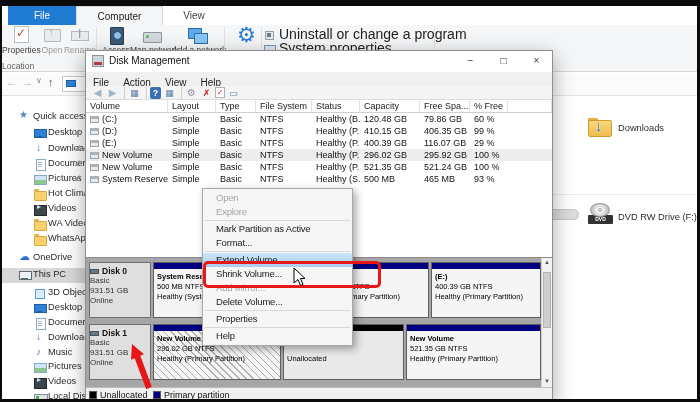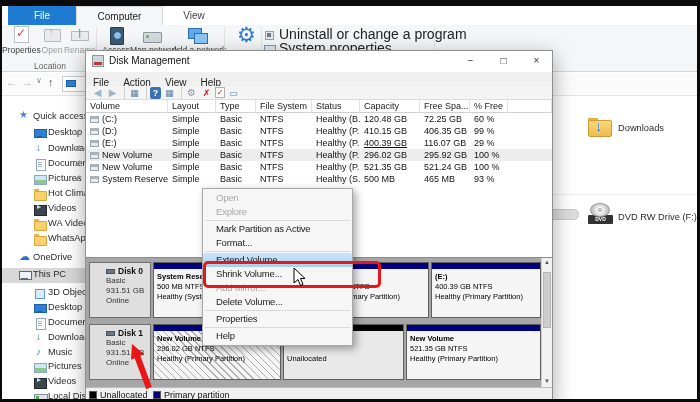--- a/index.html
+++ b/index.html
@@ -12,21 +12,21 @@
 
 .exp-tabs{position:absolute;left:2px;top:6px;width:695px;height:19px;background:#fff}
 .tab{position:absolute;top:0;height:19px;line-height:19px;text-align:center;font-size:10px;color:#444}
 .tab-file{background:#1f7ad1;color:#fff}
 .tab-computer{background:#f5f6f7;border:1px solid #d9d9d9;border-bottom:none;color:#222}
 .exp-ribbon{position:absolute;left:2px;top:25px;width:695px;height:47px;background:#f5f6f7;border-bottom:1px solid #d5d5d5}
 .rbtn{position:absolute;top:1px;height:32px;text-align:center}
 .rbtn .rlab{display:block;font-size:8.5px;color:#3c3c3c;white-space:nowrap;margin-top:0}
 .rbtn.dim .rlab{color:#9a9a9a}
 .rsep{position:absolute;top:2px;width:1px;height:40px;background:#e2e2e2}
-.rcap{position:absolute;left:0;top:36px;width:96px;text-align:center;font-size:8.5px;color:#606060}
+.rcap{position:absolute;left:0;top:36px;width:96px;font-size:8.5px;color:#606060}
 .sysrow{position:absolute;height:13px;font-size:14px;color:#222;white-space:nowrap}
 
 .ric{position:relative;width:22px;height:18px;margin:0 auto 1px}
 .ric-properties::before{content:"";position:absolute;left:4px;top:0;width:13px;height:15px;background:#fff;border:1px solid #b9bfc4}
 .ric-properties::after{content:"✓";position:absolute;left:6px;top:0;font-size:12px;font-weight:bold;color:#d23b2e}
 .ric-open-folder::before{content:"";position:absolute;left:3px;top:3px;width:15px;height:11px;background:#e9ebed;border:1px solid #b4bac0;border-radius:1px}
 .ric-open-folder::after{content:"↑";position:absolute;left:8px;top:1px;font-size:9px;color:#9aa2ab;font-weight:bold}
 .ric-rename::before{content:"";position:absolute;left:2px;top:5px;width:16px;height:8px;background:#e9ebed;border:1px solid #b4bac0}
 .ric-rename::after{content:"I";position:absolute;left:9px;top:1px;font-size:12px;color:#8c949c}
 .ric-media-server::before{content:"";position:absolute;left:5px;top:1px;width:12px;height:16px;background:#3c5a74;border:1px solid #243c52;border-radius:1px}
@@ -112,21 +112,21 @@
 .tb-sep{width:1px;height:12px;background:#d0d0d0;margin:0 3px}
 .dm-table{position:absolute;left:0;top:49px;width:466px;height:157px;background:#fff}
 .hd-row{display:flex;height:13px}
 .hd-cell{font-size:9px;color:#222;padding:1px 0 0 4px;border-right:1px solid #e2e2e2;border-bottom:1px solid #cfcfcf;background:#fff;white-space:nowrap;overflow:hidden}
 .tb-row{display:flex;height:12px}
 .tb-row.sel{background:#ededed}
 .tb-cell{font-size:9px;color:#111;padding:1px 0 0 4px;white-space:nowrap;overflow:hidden}
 .vol-ic{display:inline-block;width:9px;height:7px;background:#e8eaed;border:1px solid #99a1a9;border-top:3px solid #aab3ba;margin-right:3px;vertical-align:-1px}
 
 .dm-pane{position:absolute;left:0;top:206px;width:466px;height:146px;background:#a6a6a6;border-top:1px solid #8c8c8c;overflow:hidden}
-.dlabel{position:absolute;left:3px;width:62px;height:56px;background:#dfdfdf;border:1px solid #6f6f6f;padding:3px 0 0 16px}
+.dlabel{position:absolute;left:3px;width:62px;height:56px;background:#dfdfdf;border:1px solid #6f6f6f;padding:3px 0 0 0}
 .dname{font-size:8.5px;font-weight:bold;color:#111;white-space:nowrap}
 .dico{display:inline-block;width:9px;height:5px;background:#6a7785;border:1px solid #45525e;margin-right:3px}
 .dline{font-size:8px;color:#333;line-height:10px;white-space:nowrap}
 .part{position:absolute;height:56px;border:1px solid #5f5f5f;background:#f5f5f5;overflow:hidden}
 .part .strip{height:6px}
 .part .pbody{position:relative;height:48px;padding:3px 0 0 3px}
 .part.selected .pbody{background-image:repeating-linear-gradient(45deg,rgba(90,90,90,.45) 0 1px,transparent 1px 5px)}
 .part.unalloc .pbody{background:#e9e9e9}
 .pt{display:block;font-size:7.5px;line-height:10px;color:#000;white-space:nowrap}
 .pt.t1{font-weight:bold}
@@ -345,40 +345,40 @@
           <div class="hd-cell" style="width: 38px;">% Free</div>
           <div class="hd-cell" style="flex: 1 1 0%;"></div>
         </div>
         <div class="tb-row">
           <div class="tb-cell" style="width: 82px;"><span class="vol-ic"></span>(C:)</div>
           <div class="tb-cell" style="width: 48px;">Simple</div>
           <div class="tb-cell" style="width: 40px;">Basic</div>
           <div class="tb-cell" style="width: 56px;">NTFS</div>
           <div class="tb-cell" style="width: 48px;">Healthy (B...</div>
           <div class="tb-cell" style="width: 60px;">120.48 GB</div>
-          <div class="tb-cell" style="width: 50px;">72.25 GB</div>
+          <div class="tb-cell" style="width: 50px;">79.86 GB</div>
           <div class="tb-cell" style="width: 38px;">60 %</div>
         </div>
         <div class="tb-row">
           <div class="tb-cell" style="width: 82px;"><span class="vol-ic"></span>(D:)</div>
           <div class="tb-cell" style="width: 48px;">Simple</div>
           <div class="tb-cell" style="width: 40px;">Basic</div>
           <div class="tb-cell" style="width: 56px;">NTFS</div>
           <div class="tb-cell" style="width: 48px;">Healthy (P...</div>
           <div class="tb-cell" style="width: 60px;">410.15 GB</div>
           <div class="tb-cell" style="width: 50px;">406.35 GB</div>
           <div class="tb-cell" style="width: 38px;">99 %</div>
         </div>
         <div class="tb-row">
           <div class="tb-cell" style="width: 82px;"><span class="vol-ic"></span>(E:)</div>
           <div class="tb-cell" style="width: 48px;">Simple</div>
           <div class="tb-cell" style="width: 40px;">Basic</div>
           <div class="tb-cell" style="width: 56px;">NTFS</div>
           <div class="tb-cell" style="width: 48px;">Healthy (P...</div>
-          <div class="tb-cell" style="width: 60px; text-decoration: underline;">400.39 GB</div>
+          <div class="tb-cell" style="width: 60px;">400.39 GB</div>
           <div class="tb-cell" style="width: 50px;">116.07 GB</div>
           <div class="tb-cell" style="width: 38px;">29 %</div>
         </div>
         <div class="tb-row sel">
           <div class="tb-cell" style="width: 82px;"><span class="vol-ic"></span>New Volume</div>
           <div class="tb-cell" style="width: 48px;">Simple</div>
           <div class="tb-cell" style="width: 40px;">Basic</div>
           <div class="tb-cell" style="width: 56px;">NTFS</div>
           <div class="tb-cell" style="width: 48px;">Healthy (P...</div>
           <div class="tb-cell" style="width: 60px;">296.02 GB</div>

